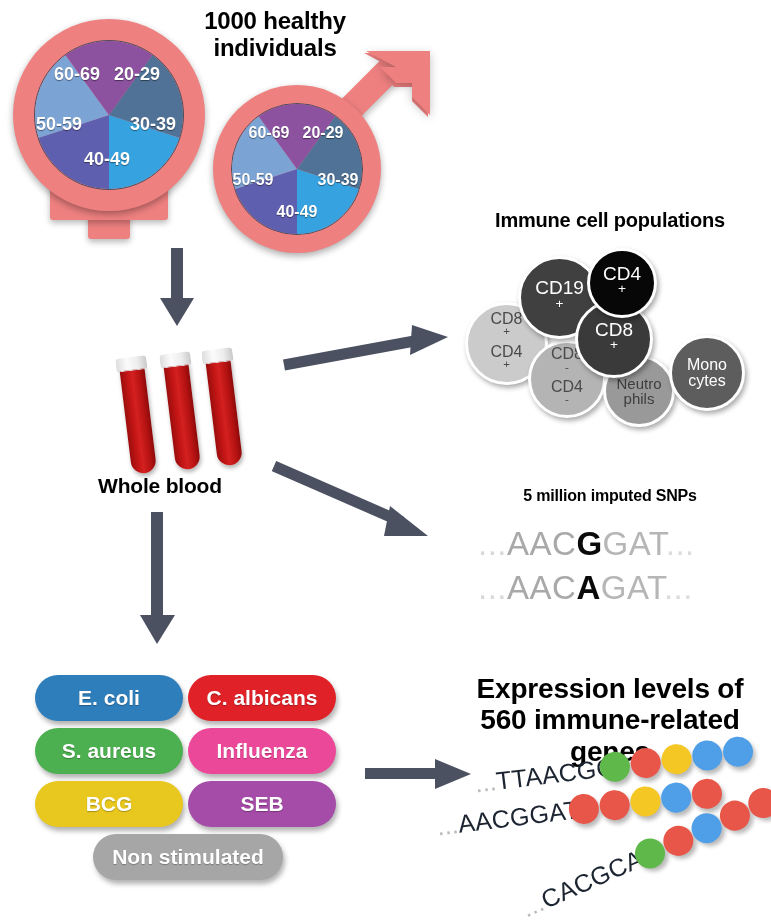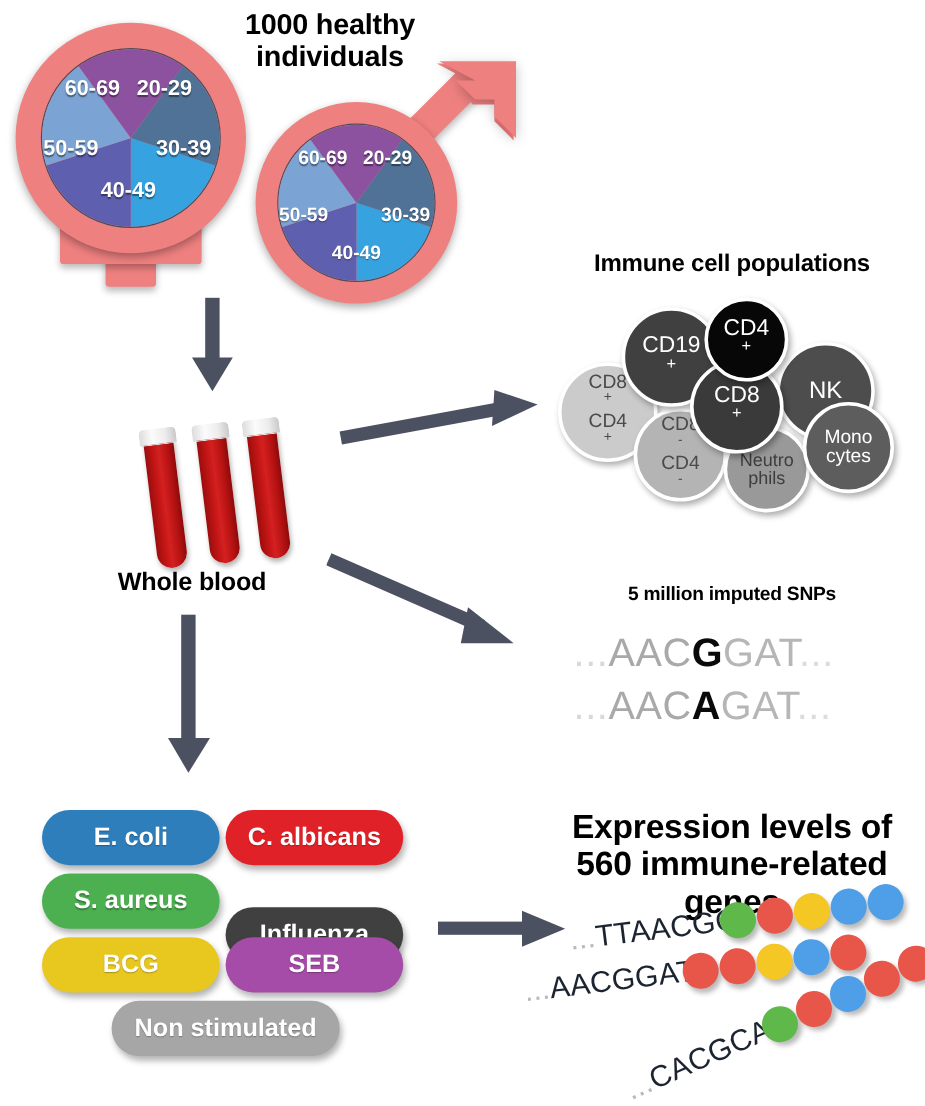--- a/index.html
+++ b/index.html
@@ -230,25 +230,20 @@
         <span>Neutro</span>
         <span>phils</span>
       </div>
     </div>
     <div class="cell" style="left:214px; top:95px; width:76px; height:76px; background:#5d5d5d; color:#ffffff; font-size:16px; z-index:5;">
       <div>
         <span>Mono</span>
         <span>cytes</span>
       </div>
     </div>
-    <div class="cell" style="left:192px; top:45px; width:82px; height:82px; background:#4d4d4d; color:#ffffff; font-size:20px; z-index:3;">
-      <div>
-          <span>NK</span>
-        </div>
-    </div>
     <div class="cell" style="left:63px; top:16px; width:83px; height:83px; background:#404040; color:#ffffff; font-size:19px; z-index:6;">
       <div>
           <span><span>CD19</span><sup>+</sup></span>
         </div>
     </div>
     <div class="cell" style="left:120px; top:60px; width:78px; height:78px; background:#3a3a3a; color:#ffffff; font-size:19px; z-index:7;">
       <div>
           <span><span>CD8</span><sup>+</sup></span>
         </div>
     </div>
@@ -267,21 +262,21 @@
     </div>
     <div class="snprow" style="left:0px; top:44px;">
       <span style="color:#d8d8d8;">...</span><span style="color:#a9a9a9;">AAC</span><b>A</b><span style="color:#b6b6b6;">GAT</span><span style="color:#dcdcdc;">...</span>
     </div>
   </div>
 
   <div class="abs" style="left:30px; top:675px; width:320px; height:220px;">
     <div class="pill" style="left:5px; top:0px; width:148px; height:46px; background:#2e7ebb; font-size:21px;">E. coli</div>
     <div class="pill" style="left:158px; top:0px; width:148px; height:46px; background:#e12128; font-size:21px;">C. albicans</div>
     <div class="pill" style="left:5px; top:53px; width:148px; height:46px; background:#4cb050; font-size:21px;">S. aureus</div>
-    <div class="pill" style="left:158px; top:53px; width:148px; height:46px; background:#404040; font-size:21px;margin-top:28px;">Influenza</div>
+    <div class="pill" style="left:158px; top:53px; width:148px; height:46px; background:#ec4899; font-size:21px;">Influenza</div>
     <div class="pill" style="left:5px; top:106px; width:148px; height:46px; background:#e8c71e; font-size:21px;">BCG</div>
     <div class="pill" style="left:158px; top:106px; width:148px; height:46px; background:#a54ba8; font-size:21px;">SEB</div>
     <div class="pill" style="left:63px; top:159px; width:190px; height:46px; background:#a6a6a6; font-size:21px;">Non stimulated</div>
   </div>
 
   <svg class="arrow" style="left:365px; top:755px;" width="110" height="40" viewBox="0 0 110 40">
     <rect x="0" y="13" width="76" height="11" fill="#4b5160"></rect>
     <polygon points="70,4 106,19 70,34" fill="#4b5160"></polygon>
   </svg>
 

